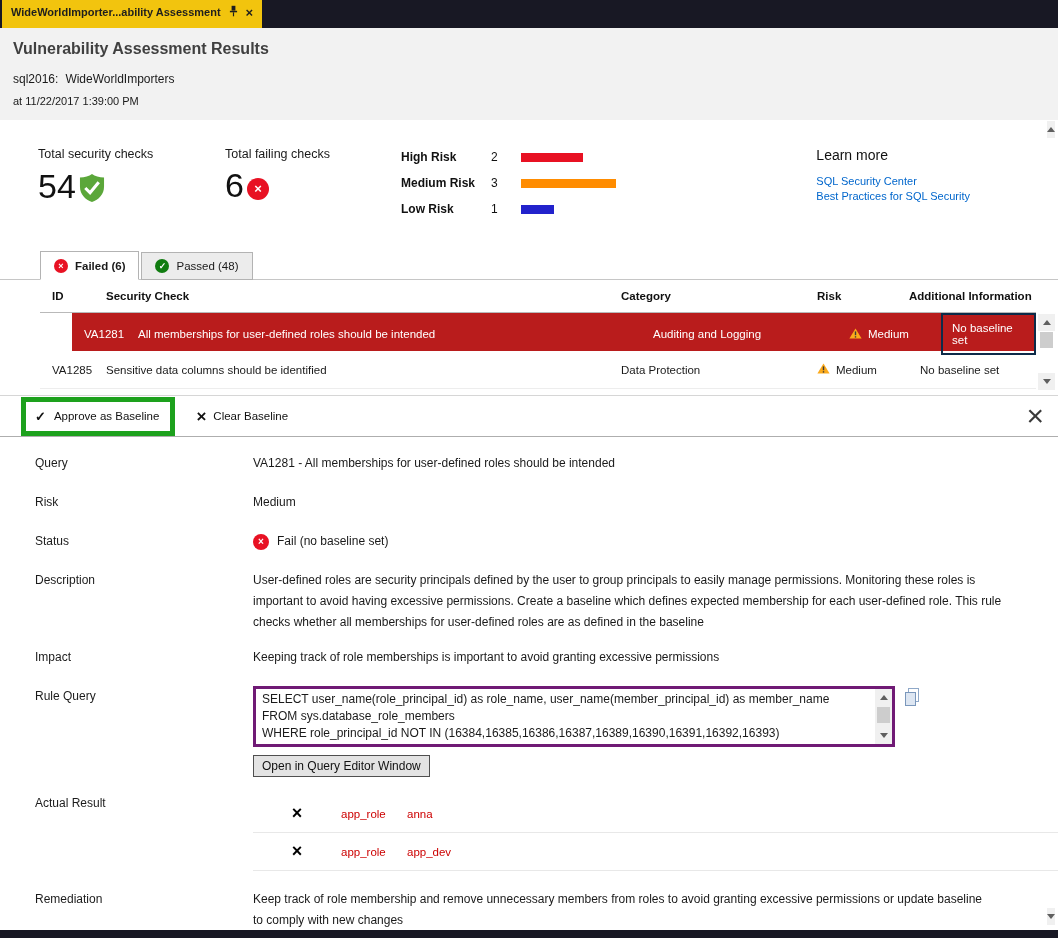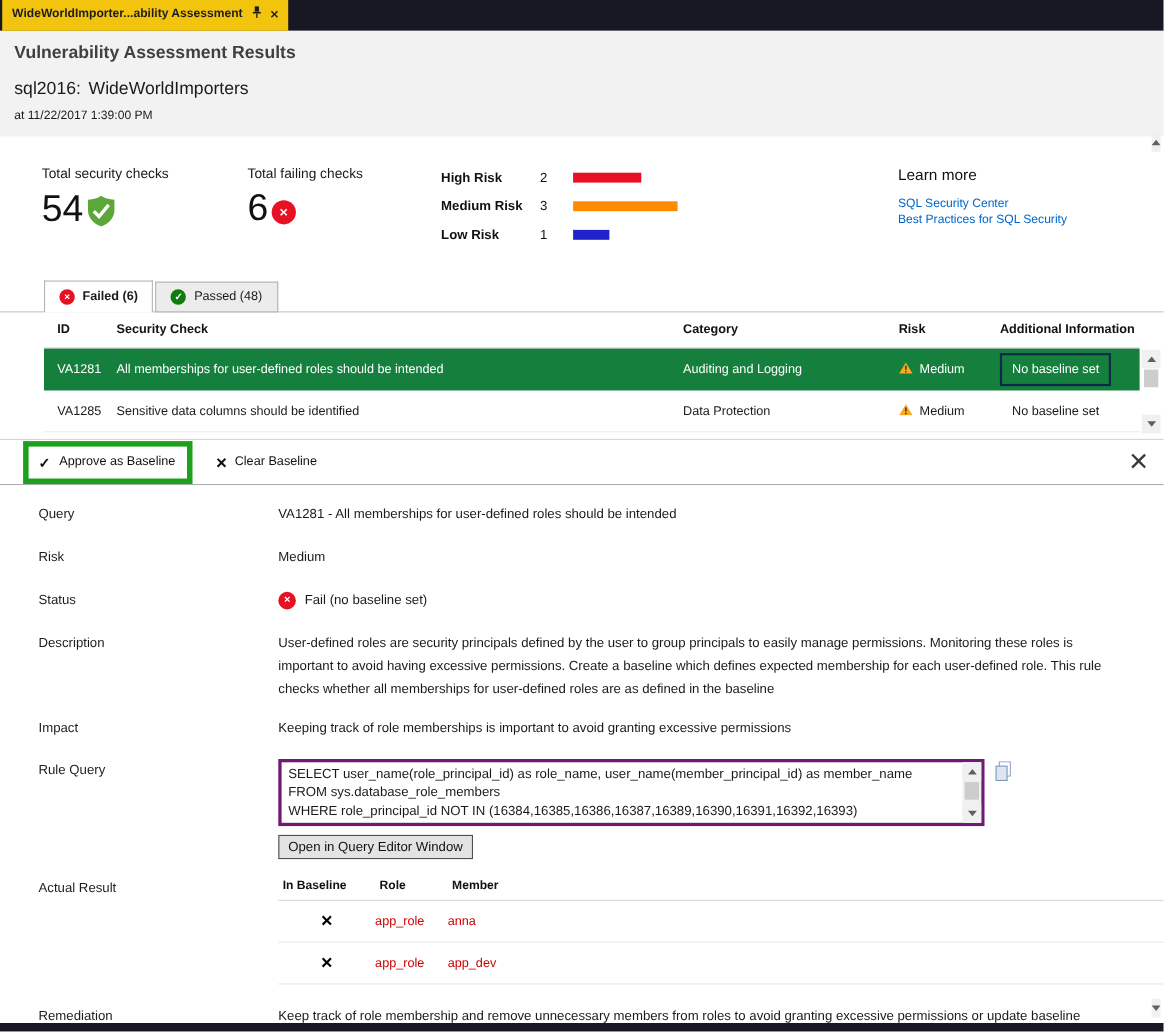--- a/index.html
+++ b/index.html
@@ -8,21 +8,21 @@
   .app { width:1058px; height:938px; position:relative; background:#fff; overflow:hidden; }
 
   
   .titlebar { height:28px; background:#181824; display:flex; align-items:flex-end; }
   .doc-tab { margin-left:2px; height:25px; background:#f2c40e; color:#1e1e1e; display:flex; align-items:center; gap:8px; padding:16px 9px; font-size:11px; font-weight:bold; cursor:default; }
   .doc-tab .tab-close { font-size:13px; font-weight:bold; line-height:1; }
 
   
   .header { background:#f2f2f2; padding:12px 0 13px 13px; }
   .page-title { font-size:16px; font-weight:bold; color:#404040; }
-  .server-line { margin-top:14px; font-size:16px; }
+  .server-line { margin-top:14px; font-size:12px; }
   .server-line .db { margin-left:7px; }
   .timestamp { margin-top:9px; font-size:11px; }
 
   
   .summary { display:flex; align-items:flex-start; padding:27px 24px 0 38px; }
   .stat { width:187px; }
   .stat-label { font-size:12.5px; }
   .stat-value-row { display:flex; align-items:center; gap:3px; margin-top:5px; }
   .stat-value { font-size:34px; color:#111; }
   .fail-big { width:22px; height:22px; border-radius:50%; background:#e81123; color:#fff; display:inline-flex; align-items:center; justify-content:center; font-size:13px; font-weight:bold; margin-top:6px; }
@@ -46,21 +46,21 @@
   .pass-circle { background:#107c10; }
 
   
   .results { position:relative; }
   .grid { margin-left:40px; margin-right:22px; }
   .grid-header, .grid-row { display:grid; grid-template-columns:58px 515px 196px 92px 1fr; align-items:center; }
   .grid-header { height:33px; font-size:11.5px; font-weight:bold; color:#111; border-bottom:1px solid #b9b9b9; }
   .grid-header > div, .grid-row > div { padding-left:8px; }
   .grid-header > .c-id, .grid-row > .c-id { padding-left:12px; }
   .grid-row { height:38px; font-size:11.5px; cursor:default; }
-  .grid-row.selected { background:#15803d; color:#fff; }
+  .grid-row.selected { background:#b91c1c; color:#fff;margin-left:32px; }
   .grid-row.plain { border-bottom:1px solid #ededed; }
   .risk-cell { display:flex; align-items:center; gap:6px; }
   .info-box { display:inline-block; border:2px solid #0d2b49; padding:7px 9px; }
   .info-plain { margin-left:11px; }
 
   
   .v-scroll { position:absolute; width:17px; display:flex; flex-direction:column; }
   .scroll-btn { height:17px; background:#f0f0f0; display:flex; align-items:center; justify-content:center; flex:0 0 auto; cursor:pointer; }
   .tri-up { width:0; height:0; border-left:4px solid transparent; border-right:4px solid transparent; border-bottom:5px solid #5f5f5f; }
   .tri-down { width:0; height:0; border-left:4px solid transparent; border-right:4px solid transparent; border-top:5px solid #5f5f5f; }
@@ -311,25 +311,20 @@
               </svg>
           </span>
         </div>
         <button class="open-btn">Open in Query Editor Window</button>
       </div>
     </div>
 
     <div class="d-row">
       <div class="d-label">Actual Result</div>
       <div class="ar-table">
-        <div class="ar-header">
-          <div>In Baseline</div>
-          <div>Role</div>
-          <div>Member</div>
-        </div>
         <div class="ar-row">
           <div class="ar-x">×</div>
           <div class="ar-red">app_role</div>
           <div class="ar-red">anna</div>
         </div>
         <div class="ar-row">
           <div class="ar-x">×</div>
           <div class="ar-red">app_role</div>
           <div class="ar-red">app_dev</div>
         </div>

